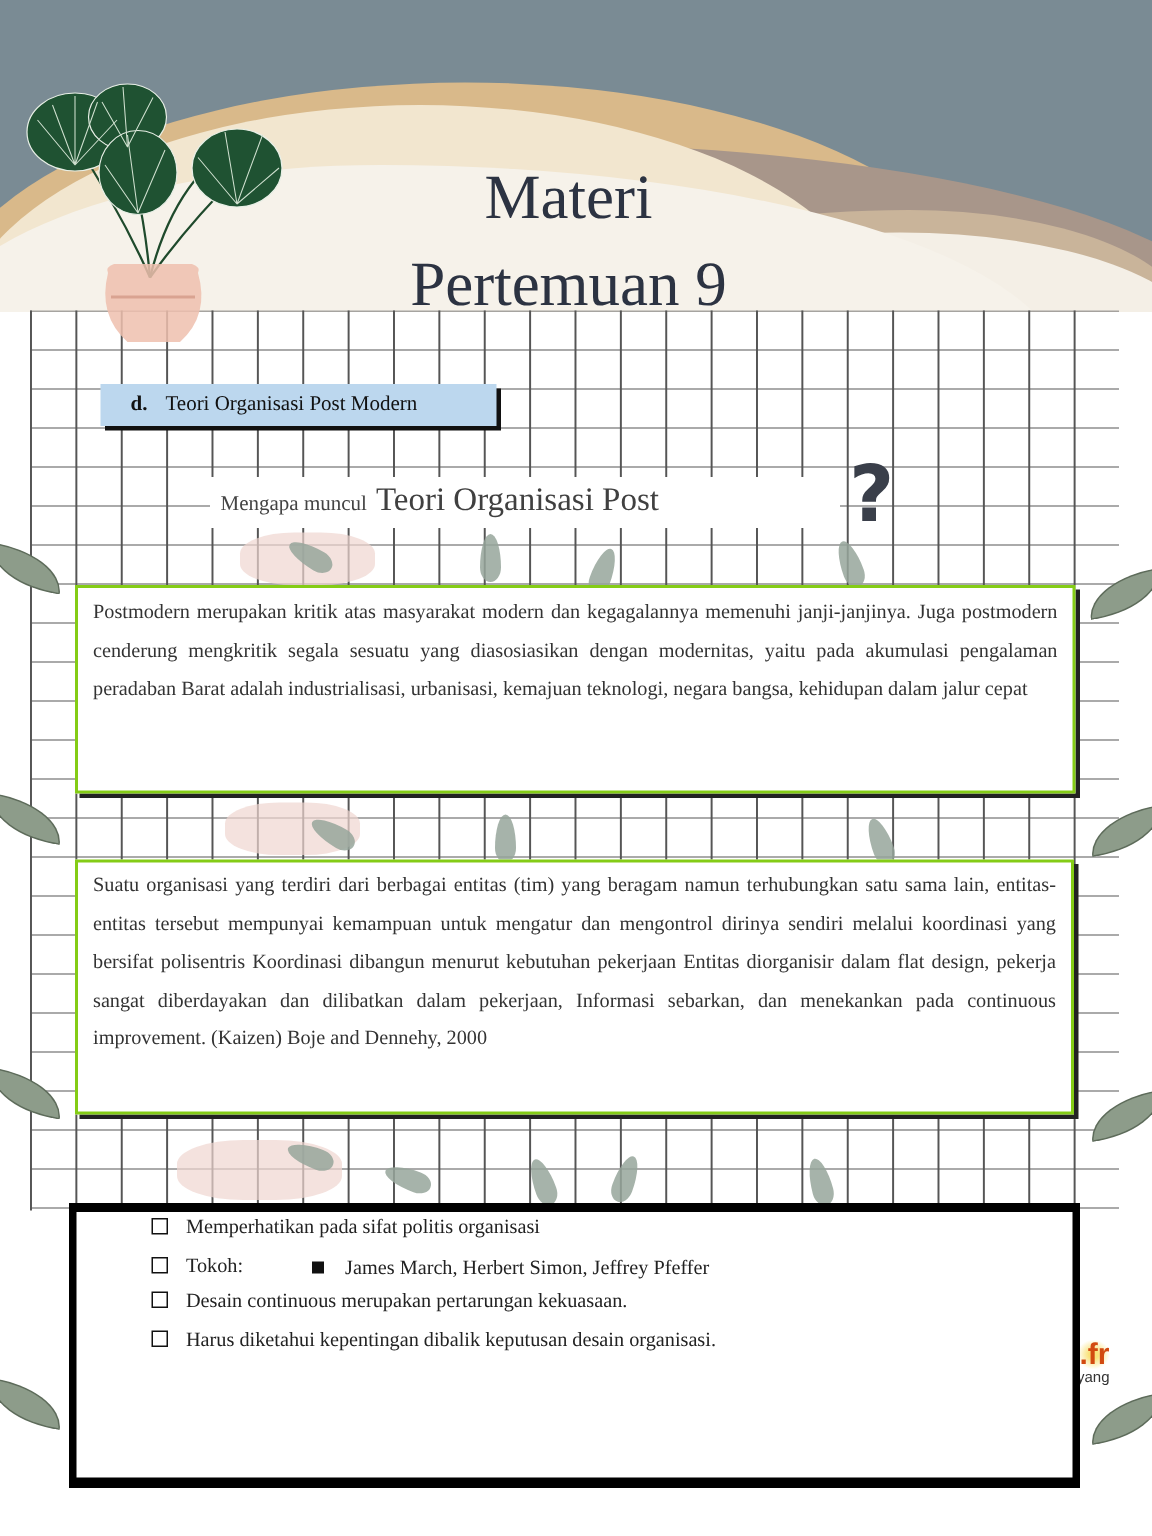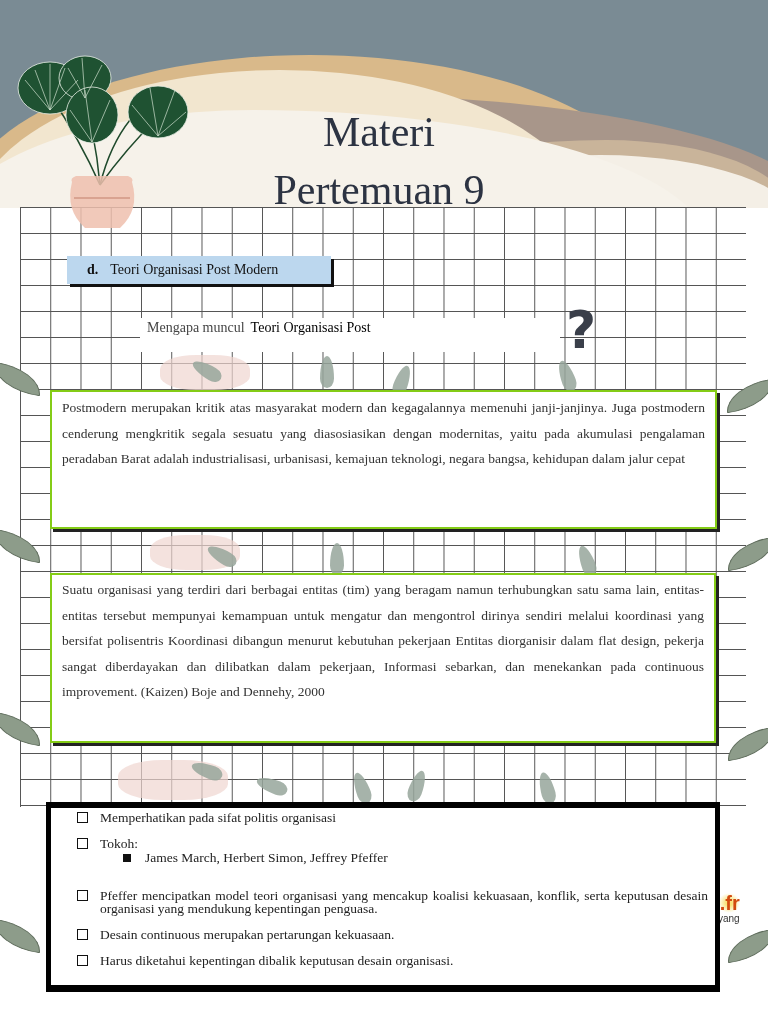--- a/index.html
+++ b/index.html
@@ -26,34 +26,34 @@
       linear-gradient(to right, #555 1px, transparent 1px),
       linear-gradient(to bottom, #555 1px, transparent 1px);
     background-size: 30.25px 26px; }
 
   .section-label { position: absolute; left: 67px; top: 256px; width: 264px; height: 28px; background: #bcd7ee;
     box-shadow: 3px 3px 0 #111; font-size: 14px; display: flex; align-items: center; padding-left: 20px; color: #111; }
   .section-label .letter { font-weight: bold; margin-right: 12px; }
 
   .question { position: absolute; left: 140px; top: 318px; width: 420px; height: 34px; background: #fff; display: flex; align-items: baseline; padding-left: 7px; padding-top: 2px; }
   .question .small { font-size: 14px; color: #444; margin-right: 6px; }
-  .question .big { font-size: 14px; color: #000000; }
+  .question .big { font-size: 22px; color: #404040; }
   .qmark { position: absolute; left: 566px; top: 300px; font-size: 52px; font-weight: bold; color: #3a3f4a; font-family: "DejaVu Sans", sans-serif; }
 
   .leaf { position: absolute; width: 50px; height: 28px; background: #8d9c8a; border-radius: 0 100% 0 100%; border: 1px solid #5d6b5a; }
   .leaf.left { transform: rotate(8deg); }
   .leaf.right { transform: scaleX(-1) rotate(8deg); }
   .sprig { position: absolute; width: 14px; height: 32px; background: #96a69b; border-radius: 50% 50% 50% 50% / 70% 70% 30% 30%; opacity: .85; }
   .blush { position: absolute; background: #f0d6d0; border-radius: 40%; opacity: .7; }
 
   .box { position: absolute; background: #fff; border: 2px solid #84cc16; box-shadow: 3px 3px 0 #222; font-size: 13.5px; line-height: 25.5px; text-align: justify; color: #333; }
   .box-1 { left: 50px; top: 390px; width: 667px; height: 139px; padding: 3px 10px 0 10px; }
   .box-2 { left: 50px; top: 573px; width: 666px; height: 170px; padding: 2px 10px 0 10px; }
 
-  .box-3 { position: absolute; left: 46px; top: 802px; width: 674px; height: 190px; background: #fff; border: 5px solid #000; border-top-width: 6px; border-bottom-width: 7px; padding: 3px 7px 0 26px; font-size: 13.5px; color: #222; }
+  .box-3 { position: absolute; left: 46px; top: 802px; width: 674px; height: 190px; background: #fff; border: 5px solid #000; border-top-width: 6px; border-bottom-width: 7px; padding: 3px 7px 0 50px; font-size: 13.5px; color: #222; }
   .box-3 .item { display: flex; align-items: flex-start; margin-bottom: 13px; line-height: 13px; }
   .box-3 .cb { flex: 0 0 auto; width: 11px; height: 11px; border: 1.5px solid #111; margin-right: 12px; margin-top: 1px; }
   .box-3 .txt { flex: 1; text-align: justify; }
   .box-3 .sub { display: flex; align-items: center; padding-left: 46px; margin-top: 1px; }
   .box-3 .sq { width: 8px; height: 8px; background: #111; margin-right: 14px; }
 
   .watermark { position: absolute; left: 718px; top: 893px; font-family: Liberation Sans, sans-serif; text-align: right; }
   .watermark .wm-a { font-size: 20px; font-weight: bold; color: #d24a10; background: radial-gradient(#f9e27a 20%, transparent 70%); display: block; line-height: 20px; }
   .watermark .wm-b { font-size: 10px; color: #333; display: block; margin-left: 0; }
 </style>
@@ -143,33 +143,29 @@
 <div class="watermark">
   <span class="wm-a">.fr</span>
   <span class="wm-b">yang</span>
 </div>
 
 <div class="box-3">
   <div class="item">
     <span class="cb"></span>
     <span class="txt">Memperhatikan pada sifat politis organisasi</span>
   </div>
-  <div class="item" style="flex-direction:column;margin-bottom:25px;">
+  <div class="item" style="flex-direction:row;margin-bottom:9px;">
     <div style="display:flex;align-items:flex-start;">
       <span class="cb"></span>
       <span class="txt">Tokoh:</span>
     </div>
     <div class="sub">
       <span class="sq"></span>
       <span>James March, Herbert Simon, Jeffrey Pfeffer</span>
     </div>
-  </div>
-  <div class="item">
-    <span class="cb"></span>
-    <span class="txt">Pfeffer mencipatkan model teori organisasi yang mencakup koalisi kekuasaan, konflik, serta keputusan desain organisasi yang mendukung kepentingan penguasa.</span>
   </div>
   <div class="item">
     <span class="cb"></span>
     <span class="txt">Desain continuous merupakan pertarungan kekuasaan.</span>
   </div>
   <div class="item">
     <span class="cb"></span>
     <span class="txt">Harus diketahui kepentingan dibalik keputusan desain organisasi.</span>
   </div>
 </div>

